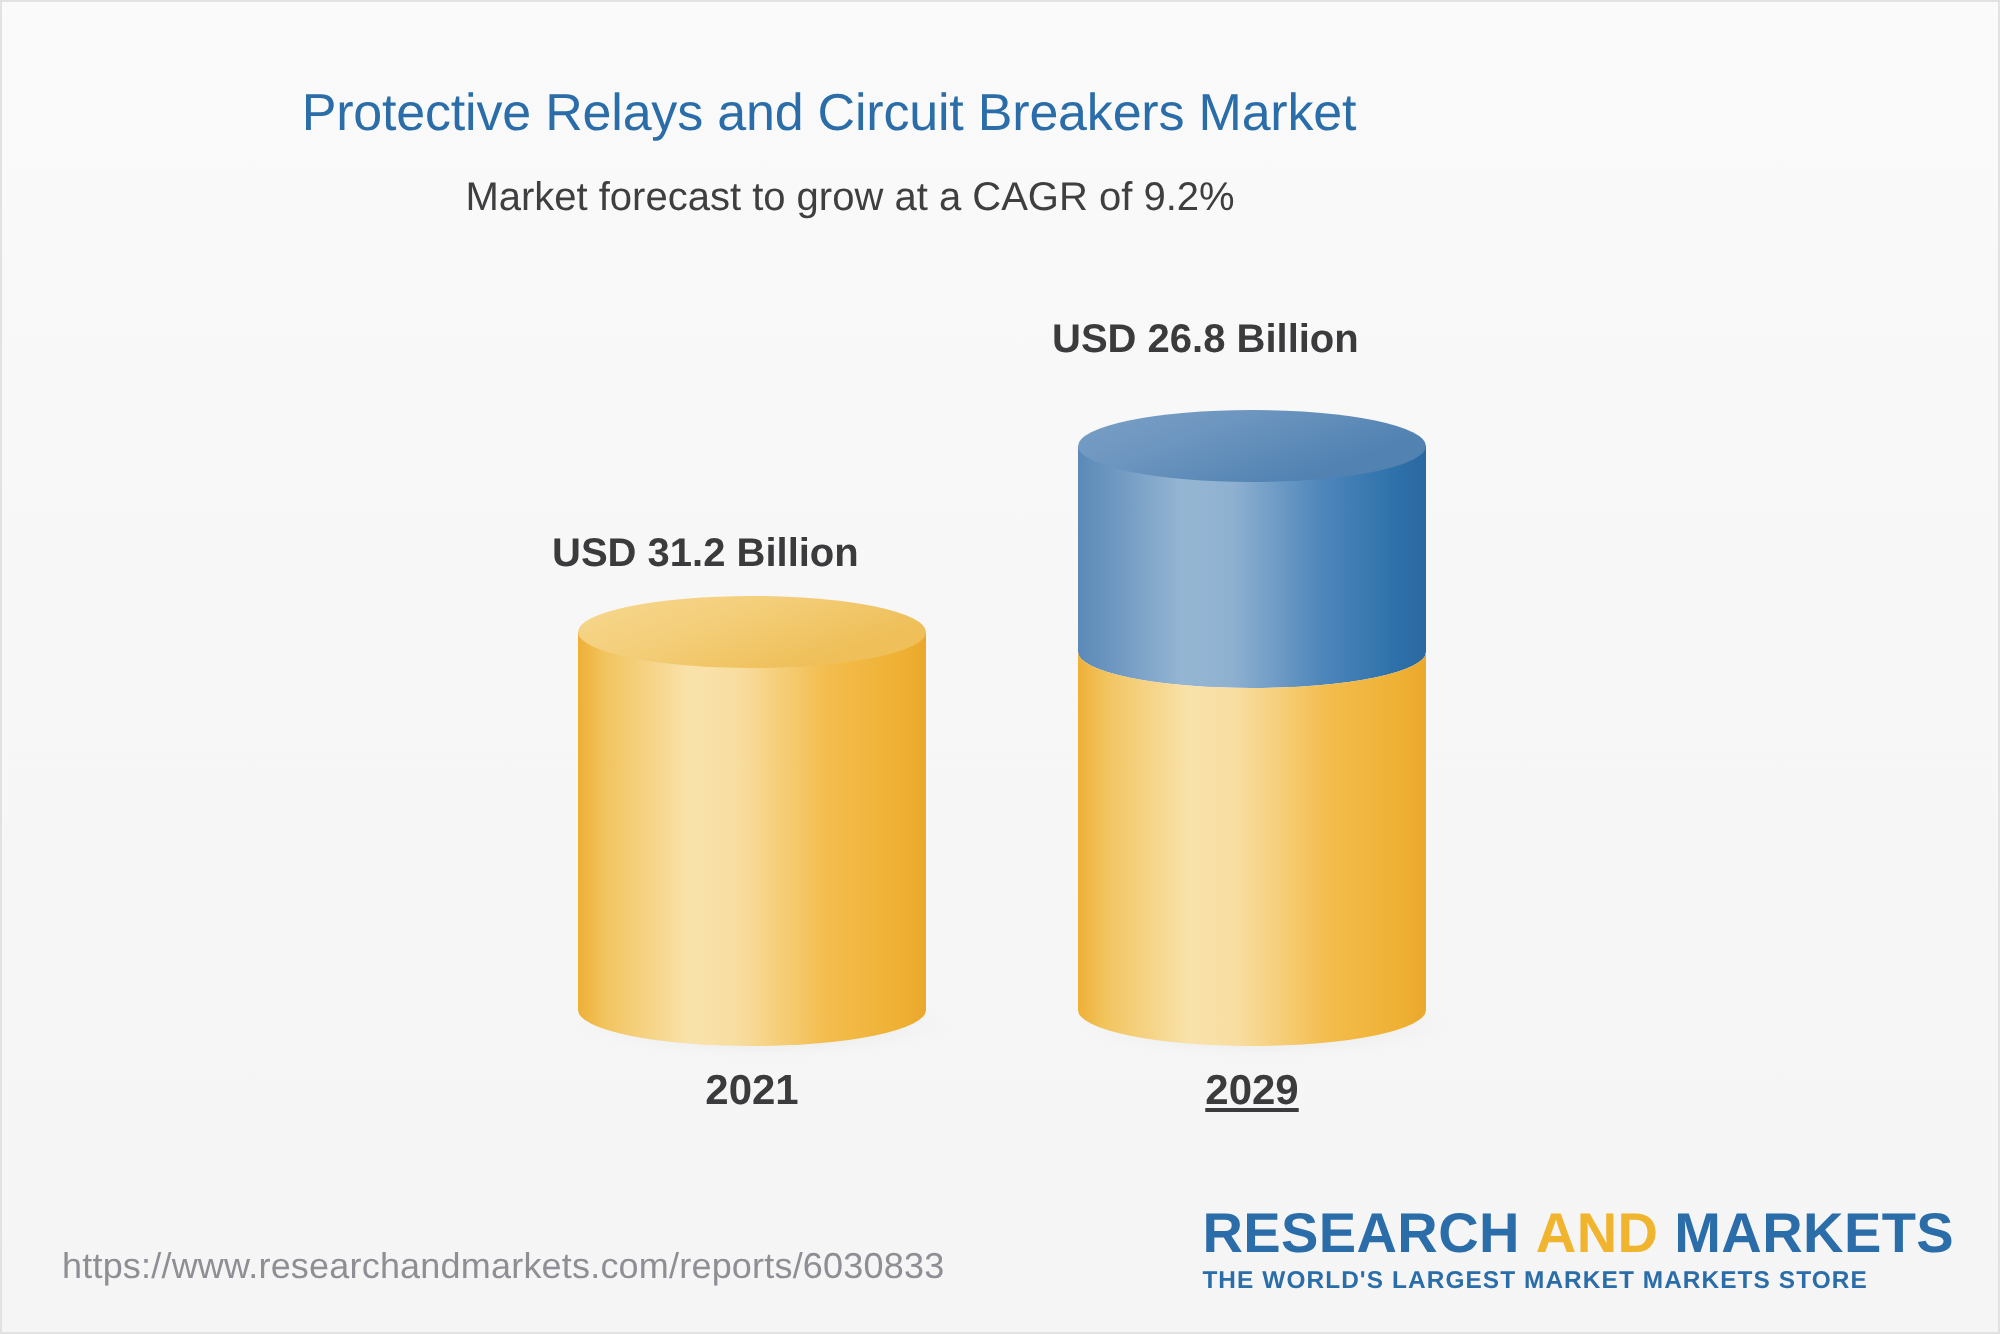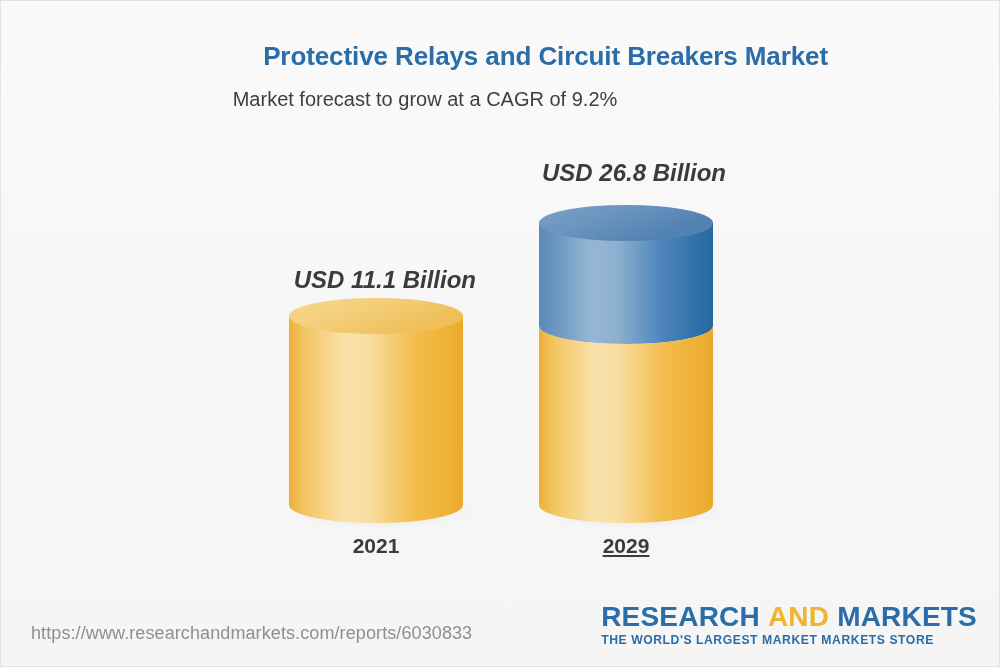--- a/index.html
+++ b/index.html
@@ -24,23 +24,23 @@
       linear-gradient(180deg, #fafafa 0%, #f7f7f7 45%, #f5f5f5 100%);
     overflow: hidden;
   }
 
   
   .chart-title {
     position: absolute;
     left: 0;
     top: 40px;
     width: 827px;
-    text-align: right;
+    text-align: center;
     font-size: 26px;
-    font-weight: bold;
+    font-weight: normal;
     color: #2a6da8;
     letter-spacing: -0.1px;
   }
   .chart-subtitle {
     position: absolute;
     left: 0;
     top: 87px;
     width: 848px;
     text-align: center;
     font-size: 20px;
@@ -52,26 +52,25 @@
   .plot {
     position: absolute;
     left: 0;
     top: 0;
     width: 1000px;
     height: 667px;
   }
 
   .value-label {
     position: absolute;
-    font-size: 24px;
+    font-size: 20px;
     font-weight: bold;
     color: #3b3b3d;
-    text-align: right;
-    white-space: nowrap;
-    font-style: italic;
+    text-align: left;
+    white-space: nowrap;
   }
   .value-label.v2024 { left: 275px; width: 200px; top: 265px; }
   .value-label.v2029 { left: 525px; width: 200px; top: 158px; }
 
   .cat-label {
     position: absolute;
     font-size: 21px;
     font-weight: bold;
     color: #3b3b3d;
     text-align: center;
@@ -197,21 +196,21 @@
 
         <path d="M 538,325
                  A 87,18 0 0 0 712,325
                  L 712,504
                  A 87,18 0 0 1 538,504 Z" fill="url(#goldBody)"></path>
 
         <ellipse cx="625" cy="222" rx="87" ry="18" fill="url(#blueTopG)"></ellipse>
       </g>
     </svg>
 
-    <div class="value-label v2024">USD 11.1 Billion</div>
+    <div class="value-label v2024">USD 31.2 Billion</div>
 
     <div class="value-label v2029">USD 26.8 Billion</div>
 
     <div class="cat-label c2024">2021</div>
 
     <div class="cat-label c2029">2029</div>
   </div>
 
   <div class="source-url">https://www.researchandmarkets.com/reports/6030833</div>
 

